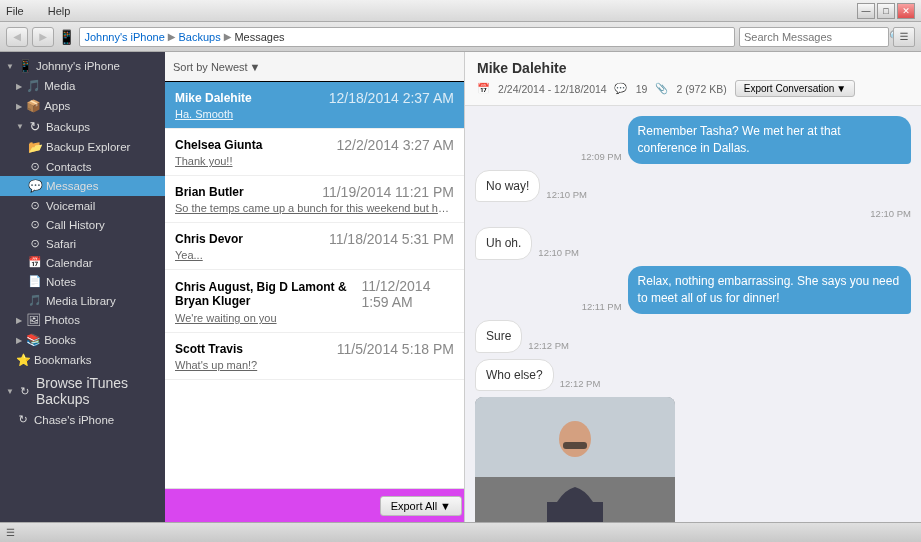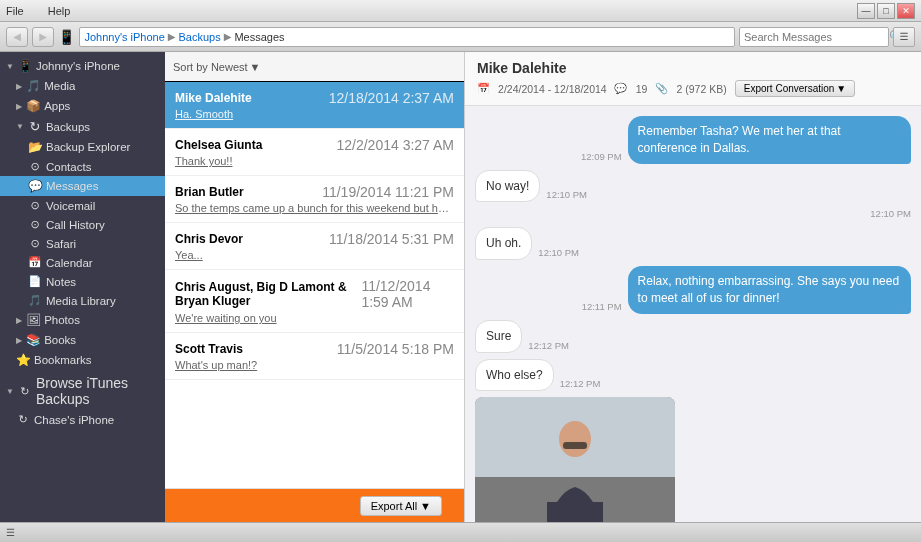--- a/index.html
+++ b/index.html
@@ -165,26 +165,26 @@
     }
     .conv-item.selected { background: #4a9fd4; color: white; }
     .conv-header { display: flex; justify-content: space-between; align-items: center; }
     .conv-name { font-weight: bold; font-size: 12px; }
     .conv-date { font-size: 14px; color: #888; }
     .conv-item.selected .conv-date { color: rgba(255,255,255,0.8); }
     .conv-preview { font-size: 11px; color: #666; margin-top: 2px; white-space: nowrap; overflow: hidden; text-overflow: ellipsis; text-decoration: underline; }
     .conv-item.selected .conv-preview { color: rgba(255,255,255,0.9); }
     .export-all-bar {
       height: 34px;
-      background: #f97316;
+      background: #d946ef;
       border-top: 1px solid #ddd;
       display: flex;
       align-items: center;
       justify-content: flex-end;
-      padding: 0 22px;
+      padding: 0 2px;
     }
     .export-all-btn {
       background: linear-gradient(to bottom, #f8f8f8, #e0e0e0);
       border: 1px solid #bbb;
       border-radius: 3px;
       padding: 3px 10px;
       font-size: 11px;
       cursor: pointer;
       display: flex; align-items: center; gap: 3px;
     }

